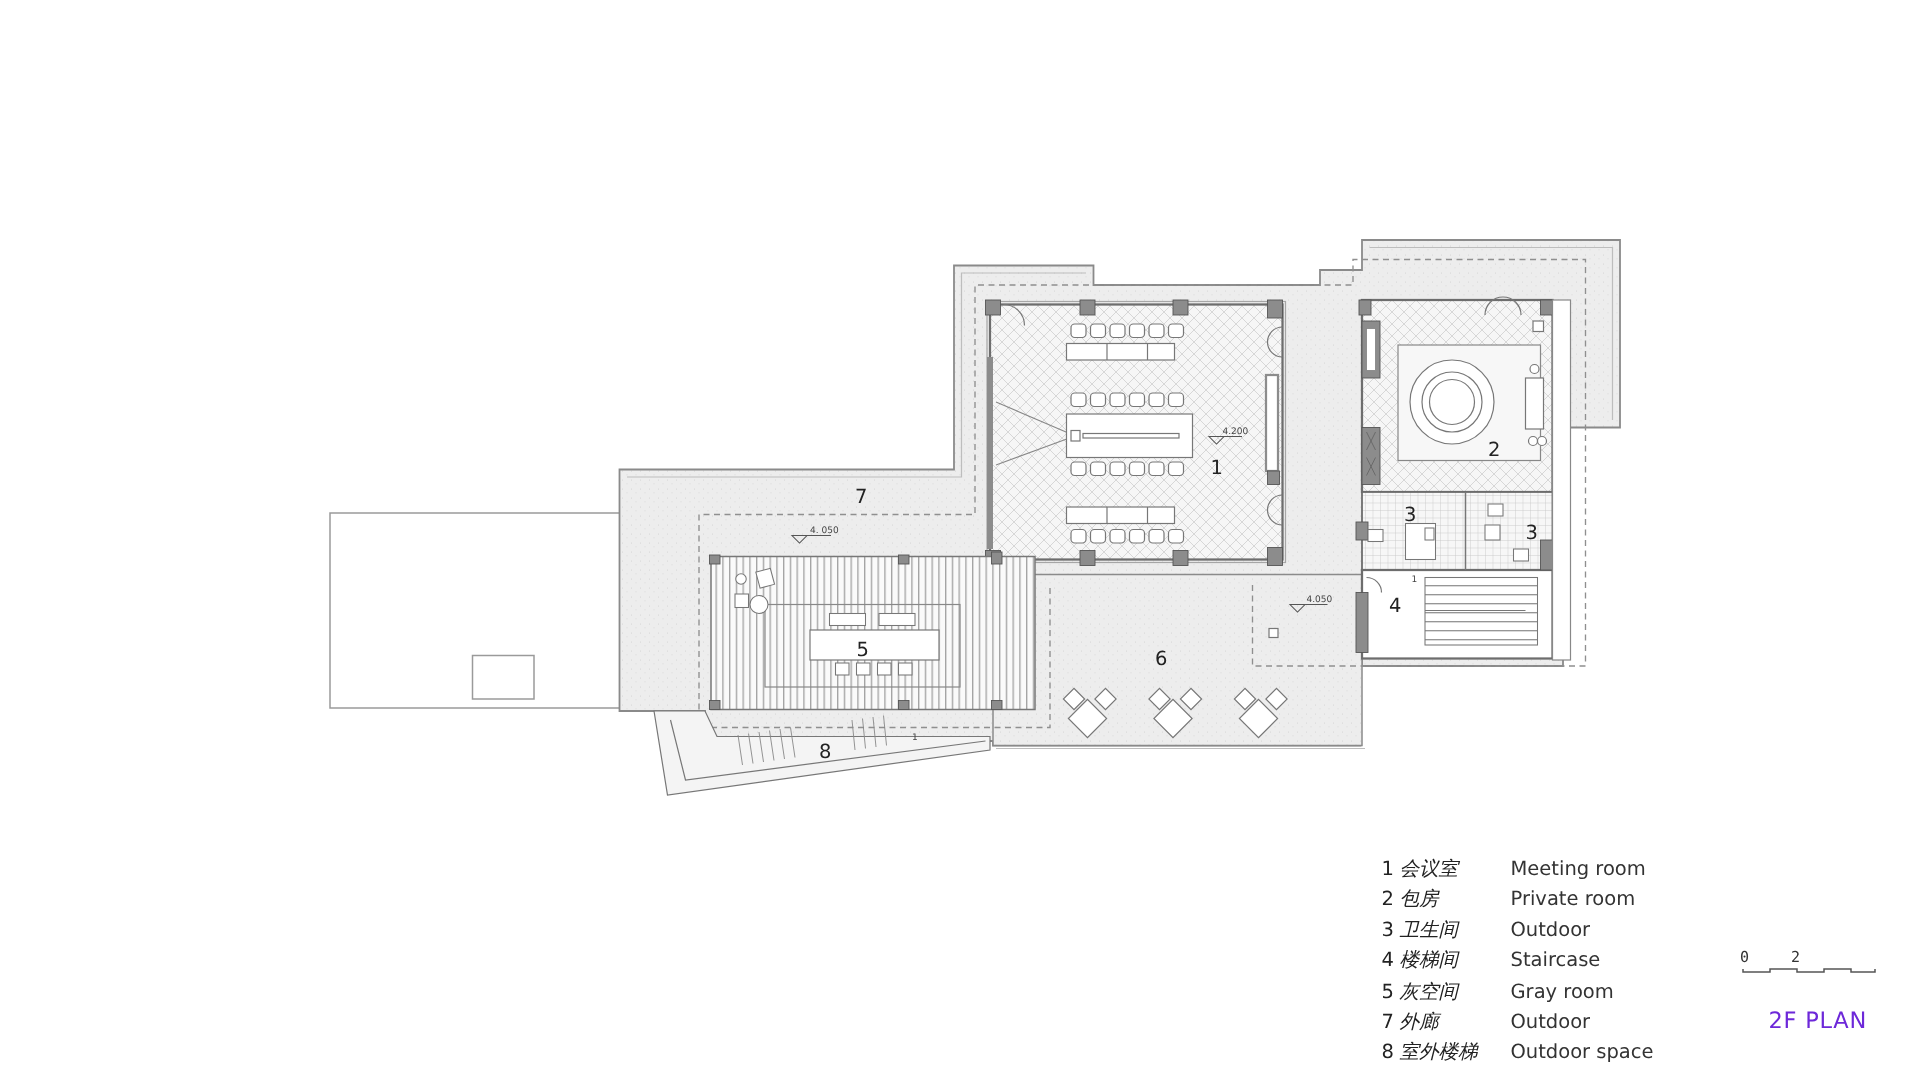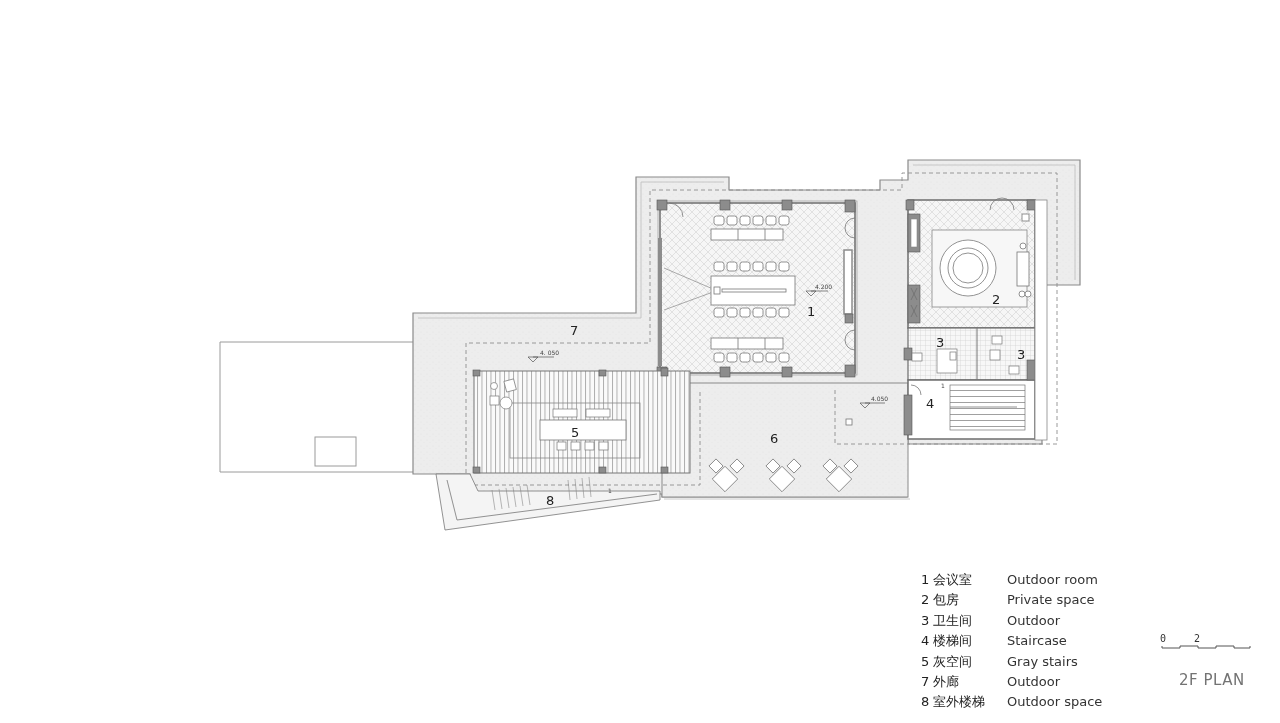--- a/index.html
+++ b/index.html
@@ -2,23 +2,23 @@
 <html><head>
 <meta charset="utf-8">
 <style>
   html, body { margin: 0; padding: 0; background: #ffffff; }
   body { width: 1280px; height: 723px; position: relative; overflow: hidden;
          font-family: "DejaVu Sans", sans-serif; color: #222; }
   #plan { position: absolute; left: 0; top: 0; }
   .legend { position: absolute; left: 921px; top: 570px; font-size: 13px; line-height: 20.4px; }
   .legend-row { display: flex; white-space: nowrap; }
   .legend-num { width: 12px; }
-  .legend-cn { width: 74px; }
+  .legend-cn { width: 74px; font-style: italic; }
   .legend-en { color: #333; }
-  .plan-title { position: absolute; left: 1179px; top: 671px; font-size: 15px; color: #737373; letter-spacing: 0.5px; }
+  .plan-title { position: absolute; left: 1179px; top: 671px; font-size: 15px; color: #6d28d9; letter-spacing: 0.5px; }
   .scale-lbl { position: absolute; font-size: 10px; color: #333; font-family: "DejaVu Sans Mono", monospace; }
 </style>
 </head>
 <body>
 
 <svg id="plan" width="1280" height="723" viewBox="0 0 1280 723" xmlns="http://www.w3.org/2000/svg">
   <defs>
     <pattern id="diag" width="8" height="8" patternUnits="userSpaceOnUse">
       <rect width="8" height="8" fill="#f6f6f6"></rect>
       <path d="M0 0 L8 8 M8 0 L0 8" stroke="#d4d4d4" stroke-width="0.6"></path>
@@ -283,41 +283,41 @@
 <div class="scale-lbl" style="left:1160px; top:633px;">0</div>
 <div class="scale-lbl" style="left:1194px; top:633px;">2</div>
 <div class="scale-lbl" style="left:1310px; top:633px;">5M</div>
 
 <div class="plan-title">2F PLAN</div>
 
 <div class="legend">
   <div class="legend-row">
     <span class="legend-num">1</span>
     <span class="legend-cn">会议室</span>
-    <span class="legend-en">Outdoor room</span>
+    <span class="legend-en">Meeting room</span>
   </div>
   <div class="legend-row">
     <span class="legend-num">2</span>
     <span class="legend-cn">包房</span>
-    <span class="legend-en">Private space</span>
+    <span class="legend-en">Private room</span>
   </div>
   <div class="legend-row">
     <span class="legend-num">3</span>
     <span class="legend-cn">卫生间</span>
     <span class="legend-en">Outdoor</span>
   </div>
   <div class="legend-row">
     <span class="legend-num">4</span>
     <span class="legend-cn">楼梯间</span>
     <span class="legend-en">Staircase</span>
   </div>
   <div class="legend-row">
     <span class="legend-num">5</span>
     <span class="legend-cn">灰空间</span>
-    <span class="legend-en">Gray stairs</span>
+    <span class="legend-en">Gray room</span>
   </div>
   <div class="legend-row">
     <span class="legend-num">7</span>
     <span class="legend-cn">外廊</span>
     <span class="legend-en">Outdoor</span>
   </div>
   <div class="legend-row">
     <span class="legend-num">8</span>
     <span class="legend-cn">室外楼梯</span>
     <span class="legend-en">Outdoor space</span>

